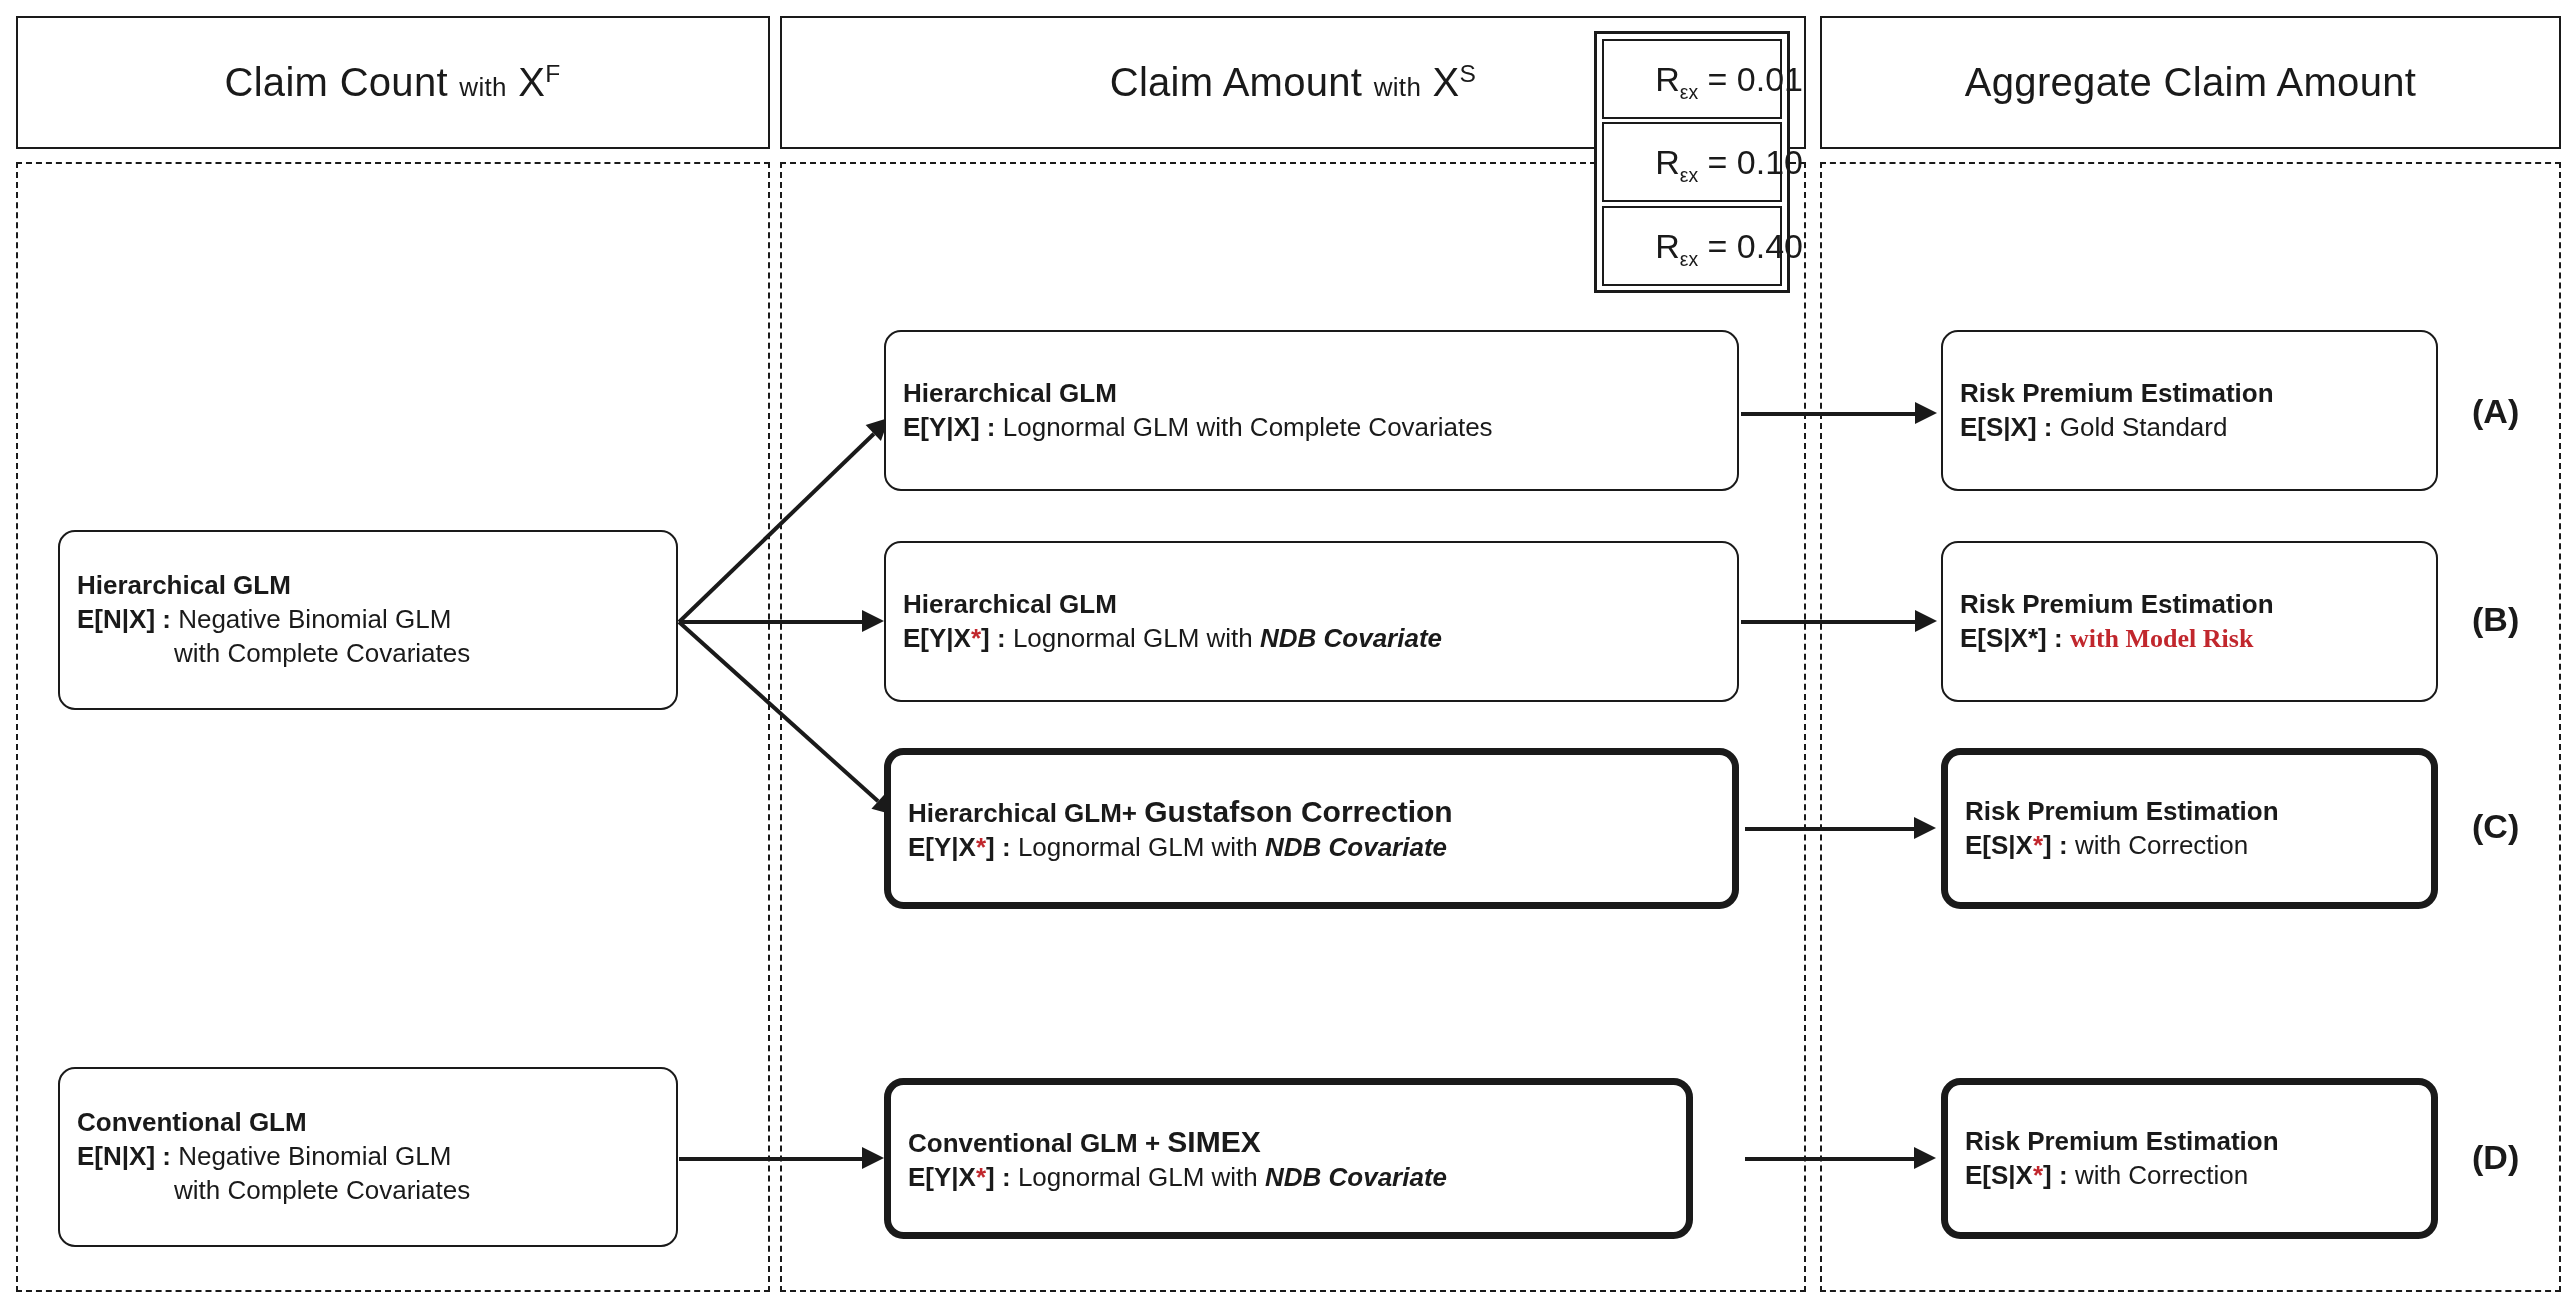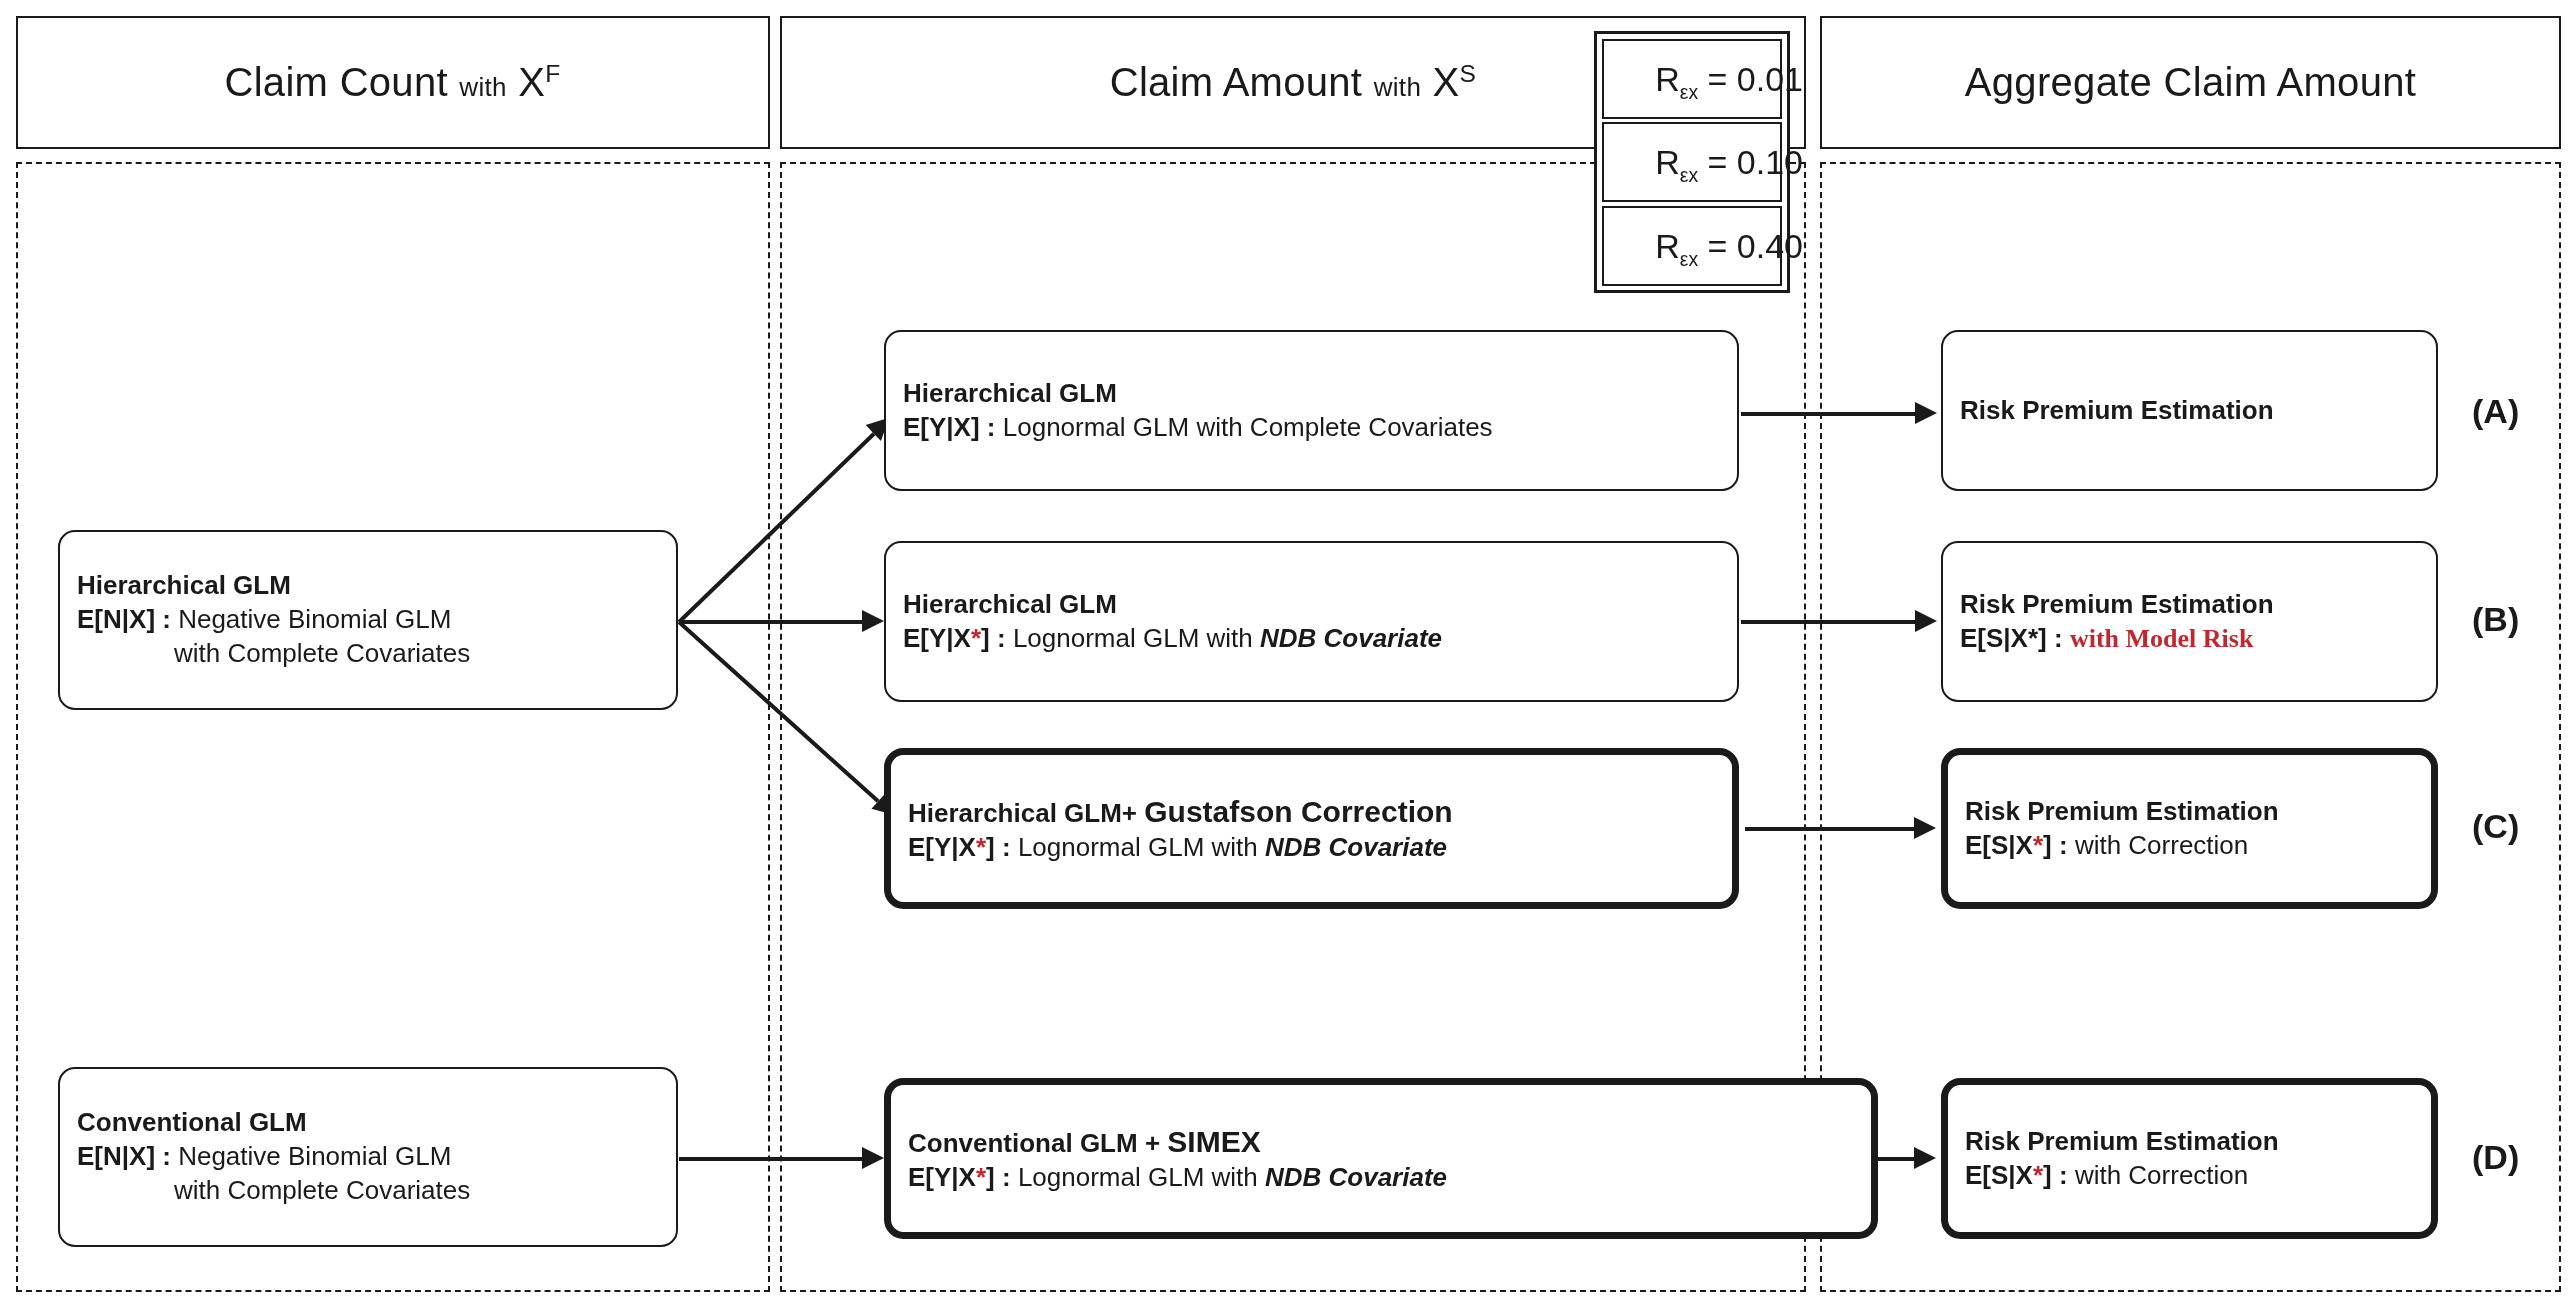--- a/index.html
+++ b/index.html
@@ -146,27 +146,28 @@
 <div class="abs node" style="left:884px;top:541px;width:855px;height:161px;">
   <div class="line b">Hierarchical GLM</div>
   <div class="line"><span class="lbl">E[Y|X</span><span class="lbl red">*</span><span class="lbl">]</span><span class="lbl"> : </span><span>Lognormal GLM with </span><span class="ital">NDB Covariate</span></div>
 </div>
 
 <div class="abs node thick" style="left:884px;top:748px;width:855px;height:161px;">
   <div class="line"><span class="lbl">Hierarchical GLM+ </span><span class="big">Gustafson Correction</span></div>
   <div class="line"><span class="lbl">E[Y|X</span><span class="lbl red">*</span><span class="lbl">]</span><span class="lbl"> : </span><span>Lognormal GLM with </span><span class="ital">NDB Covariate</span></div>
 </div>
 
-<div class="abs node thick" style="left:884px;top:1078px;width:994px;height:161px;">
+<div class="abs node thick" style="left:884px;top:1078px;width:809px;height:161px;">
   <div class="line"><span class="lbl">Conventional GLM + </span><span class="big">SIMEX</span></div>
   <div class="line"><span class="lbl">E[Y|X</span><span class="lbl red">*</span><span class="lbl">]</span><span class="lbl"> : </span><span>Lognormal GLM with </span><span class="ital">NDB Covariate</span></div>
 </div>
 
 <div class="abs node" style="left:1941px;top:330px;width:497px;height:161px;">
   <div class="line b">Risk Premium Estimation</div>
+  <div class="line"><span class="lbl">E[S|X</span><span class="lbl"></span><span class="lbl">]</span><span class="lbl"> : </span><span>Gold Standard</span><span class="redb"></span></div>
 </div>
 <div class="abs tag" style="left:2472px;top:394px;">(A)</div>
 
 <div class="abs node" style="left:1941px;top:541px;width:497px;height:161px;">
   <div class="line b">Risk Premium Estimation</div>
   <div class="line"><span class="lbl">E[S|X</span><span class="lbl">*</span><span class="lbl">]</span><span class="lbl"> : </span><span></span><span class="redb">with Model Risk</span></div>
 </div>
 <div class="abs tag" style="left:2472px;top:602px;">(B)</div>
 
 <div class="abs node thick" style="left:1941px;top:748px;width:497px;height:161px;">

